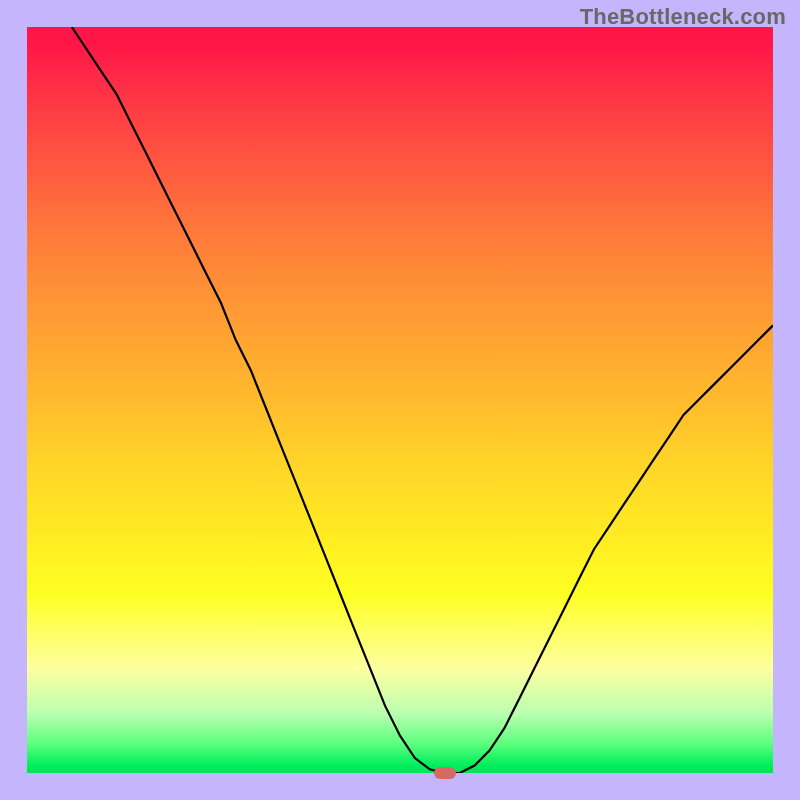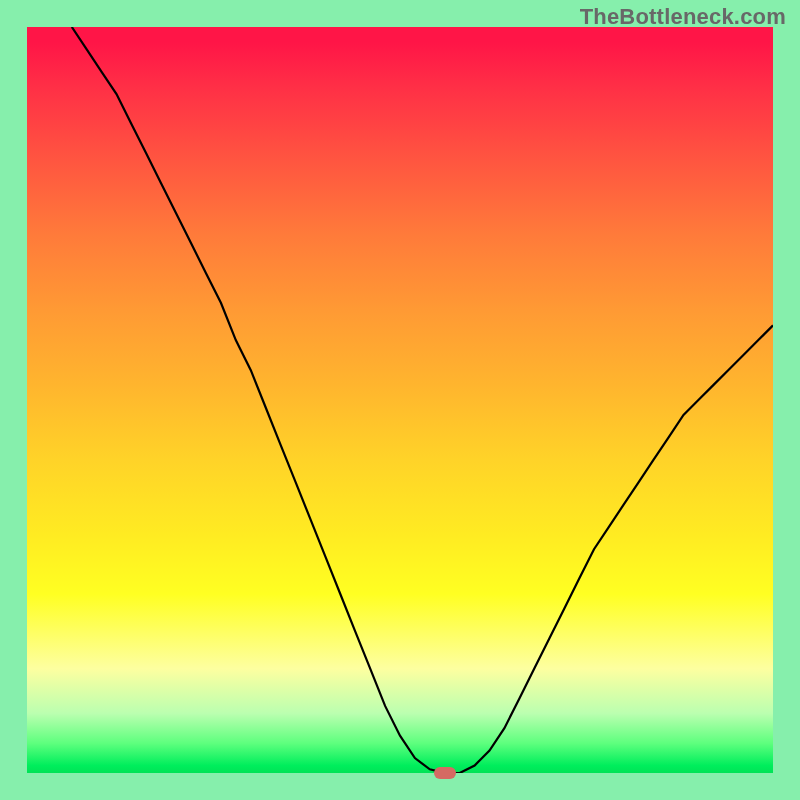--- a/index.html
+++ b/index.html
@@ -8,21 +8,21 @@
     width: 800px;
     height: 800px;
     background: #000;
     overflow: hidden;
     font-family: Arial, Helvetica, sans-serif;
   }
   .frame {
     position: relative;
     width: 800px;
     height: 800px;
-    background: #86efac;
+    background: #c4b5fd;
   }
   .watermark {
     position: absolute;
     top: 4px;
     right: 14px;
     font-size: 22px;
     font-weight: 600;
     color: #686868;
     letter-spacing: 0.2px;
     z-index: 10;

